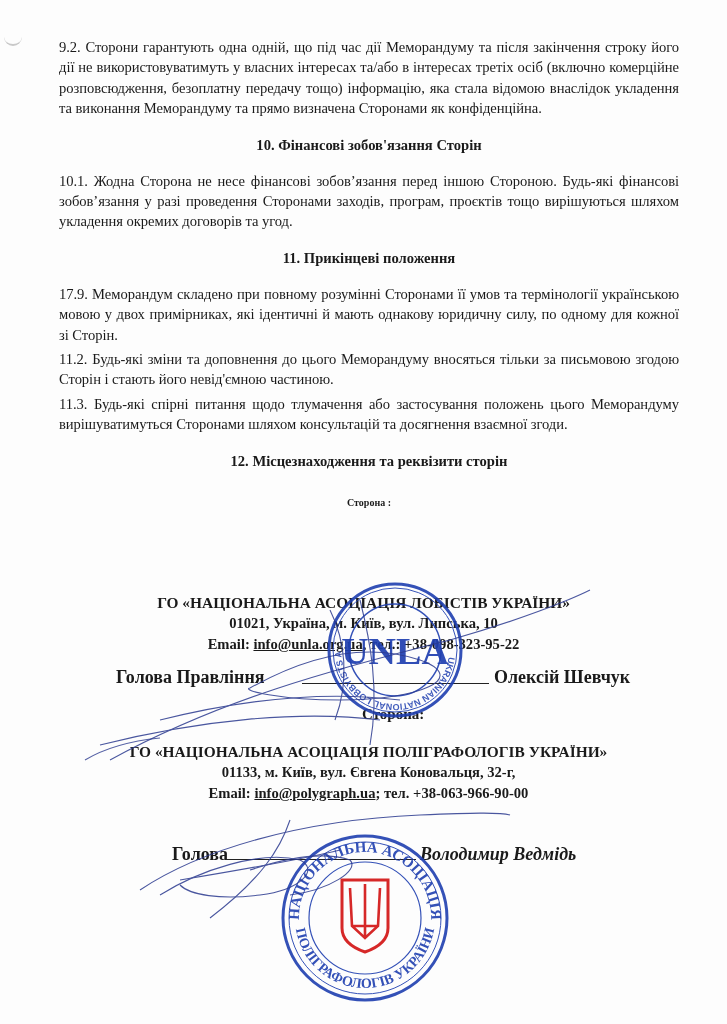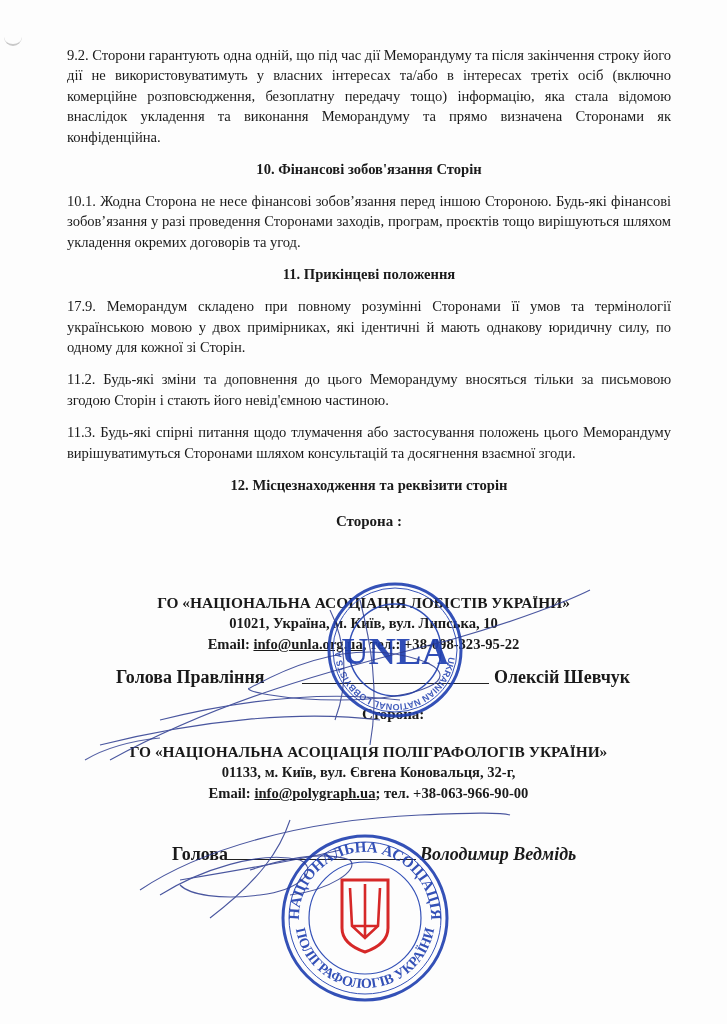--- a/index.html
+++ b/index.html
@@ -4,32 +4,32 @@
 <style>
   html, body { margin: 0; padding: 0; }
   body {
     width: 727px; height: 1024px; overflow: hidden; position: relative;
     background: #fdfdfd;
     font-family: "Liberation Serif", "DejaVu Serif", serif;
     color: #1a1a1a;
   }
   .page { position: absolute; left: 55px; top: 33px; width: 628px; }
   p.clause {
-    margin: 12px; font-size: 14.6px; line-height: 20.4px;
+    margin: 4px; font-size: 14.6px; line-height: 20.4px;
     text-align: justify; letter-spacing: -0.05px;
   }
   h2.sec {
-    margin: 7px; font-size: 14.6px; font-weight: bold; text-align: center;
+    margin: 16px; font-size: 14.6px; font-weight: bold; text-align: center;
     line-height: 20px;
   }
   .sec10 { margin-top: 20px; margin-bottom: 5px; }
   .sec11 { margin-top: 19px; margin-bottom: 5px; }
   .sec12 { margin-top: 19px; }
   .center-bold { text-align: center; font-weight: bold; font-size: 14.6px; line-height: 20px; margin: 0; }
-  .party-label { margin-top: 16px; font-size: 15px; }
+  .party-label { margin-top: 22px; font-size: 10px; }
   .org-line { line-height: 21px; }
   .link { text-decoration: underline; }
   .sign-row {
     position: absolute; font-weight: bold; font-size: 18px;
     white-space: nowrap;
   }
   .sign-line { position: absolute; border-bottom: 1px solid #222; }
   .artifact { position: absolute; }
   svg { position: absolute; overflow: visible; }
 </style>

